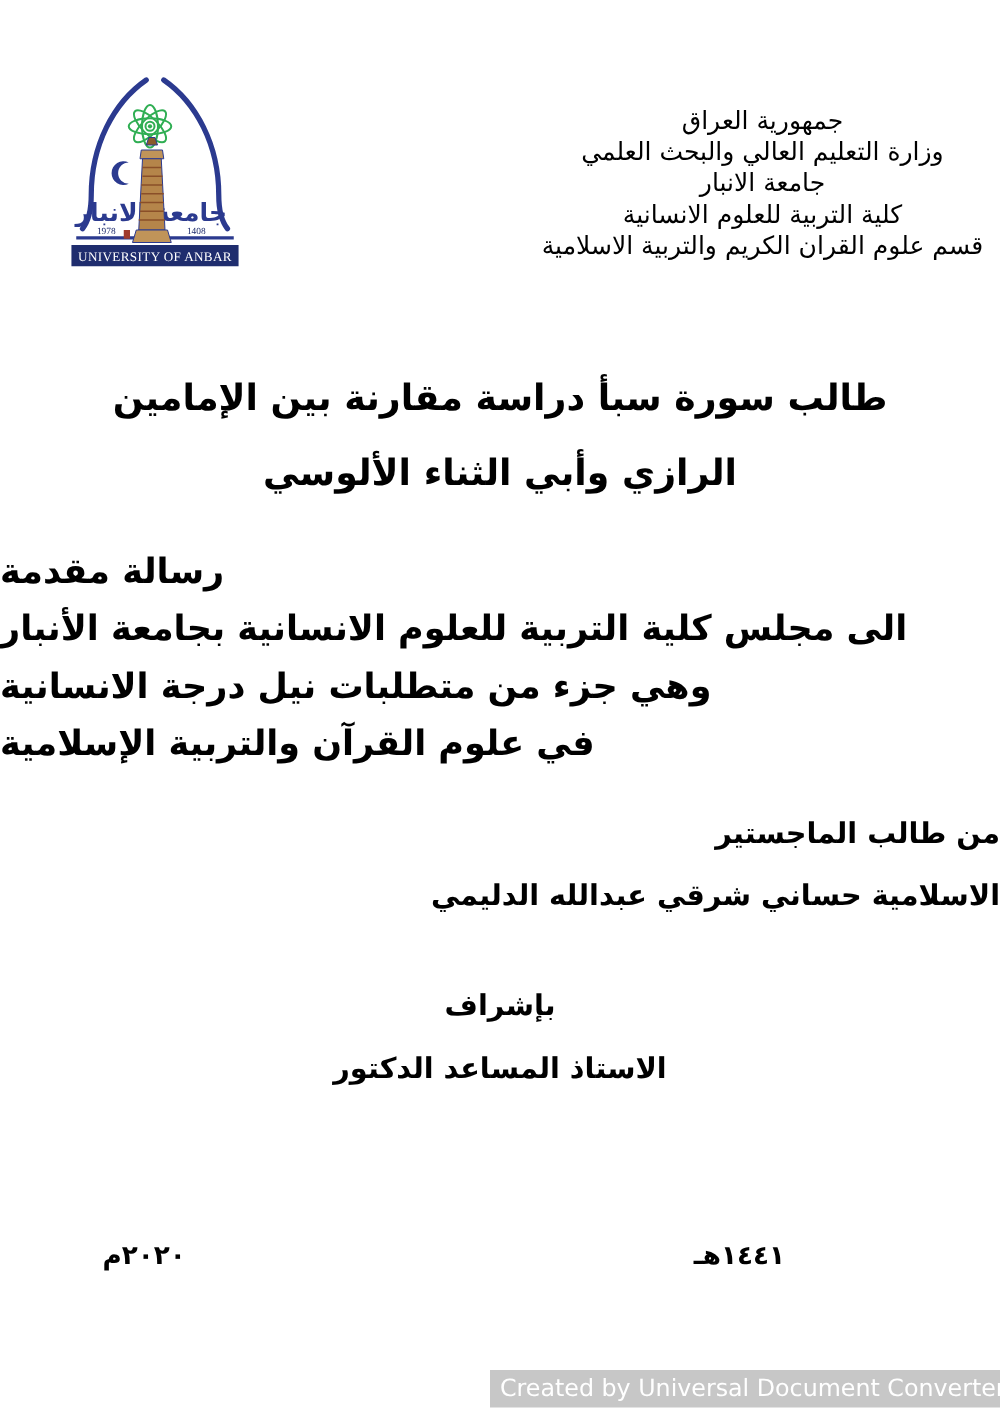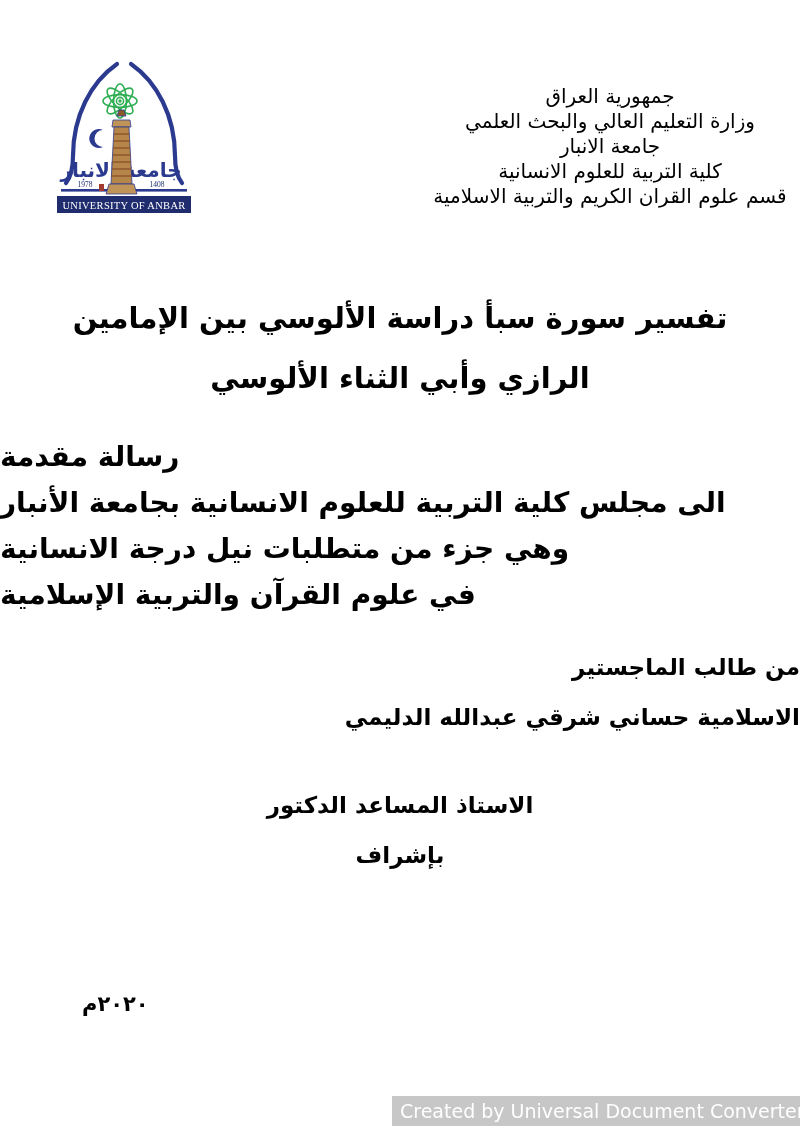--- a/index.html
+++ b/index.html
@@ -117,38 +117,39 @@
 
   <div class="header-block">
     <div>جمهورية العراق</div>
     <div>وزارة التعليم العالي والبحث العلمي</div>
     <div>جامعة الانبار</div>
     <div>كلية التربية للعلوم الانسانية</div>
     <div>قسم علوم القران الكريم والتربية الاسلامية</div>
   </div>
 
   <div class="title-block">
-    <div>تفسير سورة سبأ دراسة الألوسي بين الإمامين</div>
+    <div>طالب سورة سبأ دراسة مقارنة بين الإمامين</div>
     <div>الرازي وأبي الثناء الألوسي</div>
   </div>
 
   <div class="submission-block">
     <div>رسالة مقدمة</div>
     <div>الى مجلس كلية التربية  للعلوم الانسانية بجامعة الأنبار</div>
     <div>وهي جزء من متطلبات نيل درجة الانسانية</div>
     <div>في علوم القرآن والتربية الإسلامية</div>
   </div>
 
   <div class="student-block">
     <div>من طالب الماجستير</div>
     <div>الاسلامية حساني شرقي عبدالله الدليمي</div>
   </div>
 
   <div class="supervisor-block">
+    <div>بإشراف</div>
     <div>الاستاذ المساعد الدكتور</div>
-    <div>بإشراف</div>
   </div>
 
+  <div class="date date-hijri">١٤٤١هـ</div>
   <div class="date date-gregorian">٢٠٢٠م</div>
 
   <div class="watermark">Created by Universal Document Converter</div>
 
 </div>
 
 </body></html>

